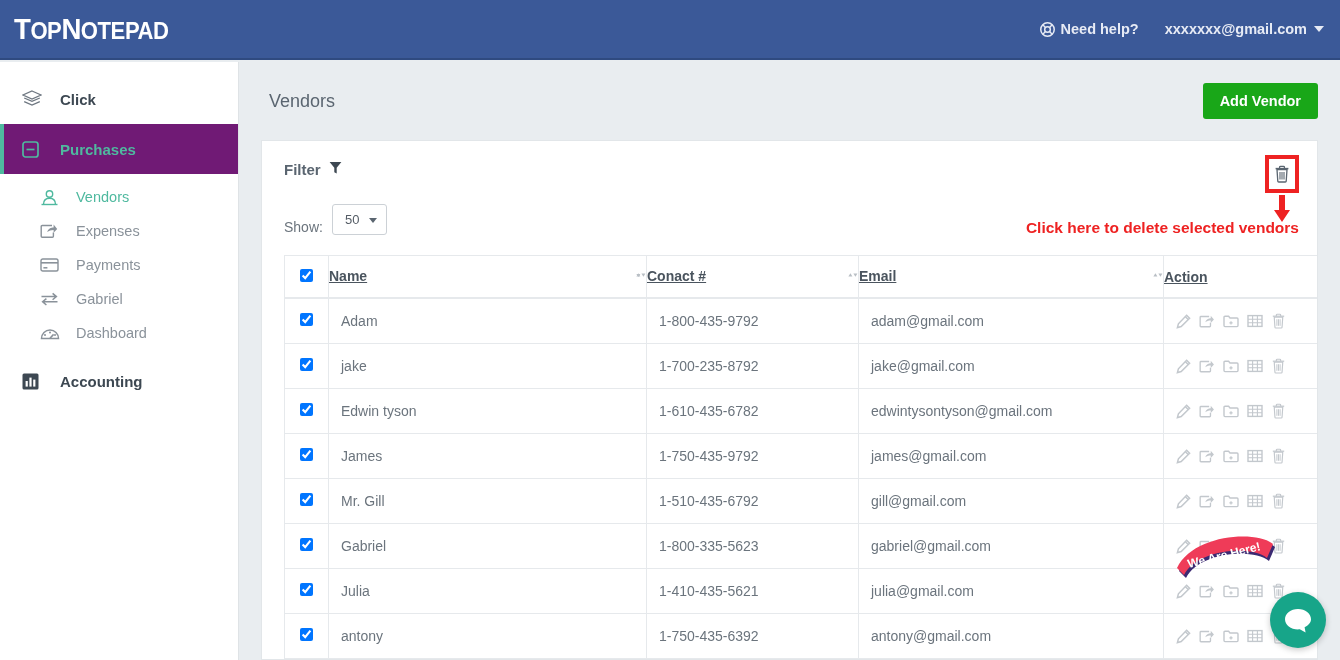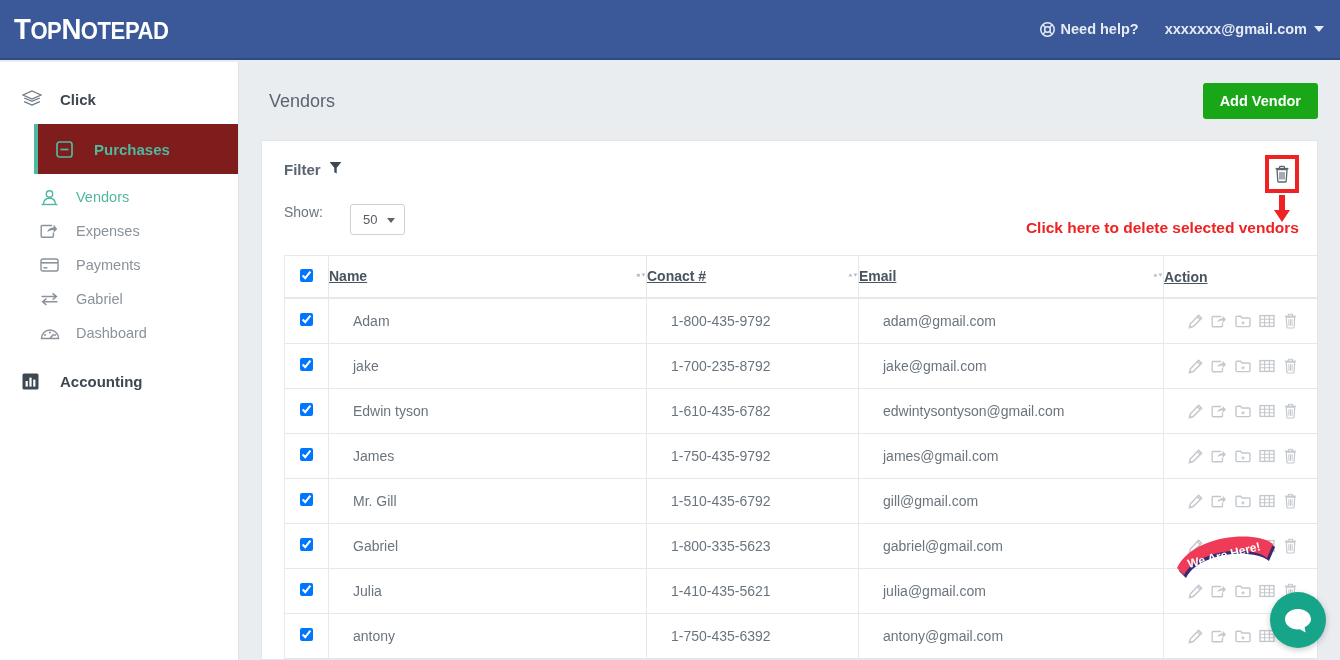--- a/index.html
+++ b/index.html
@@ -59,23 +59,22 @@
   }
   .nav-top {
     display: flex; align-items: center;
     height: 50px; padding-left: 22px;
     color: #3d4852; font-size: 15px; font-weight: bold;
     cursor: pointer; border-left: 4px solid transparent;
     padding-left: 18px;
   }
   .nav-top.active {
     color: #4fb99f;
-    background: #7f1d1d;
+    background: #701a75;
     border-left: 4px solid #4fb99f;
-    margin-left: 34px;
   }
   .nav-top .ic { width: 26px; display:flex; align-items:center; justify-content:flex-start; margin-right: 12px; }
   .nav-sub {
     display: flex; align-items: center;
     height: 34px; padding-left: 40px;
     color: #8a929a; font-size: 14.5px;
     cursor: pointer;
   }
   .nav-sub.active { color: #4fb99f; }
   .nav-sub .ic { width: 28px; display:flex; align-items:center; margin-right: 8px; }
@@ -106,21 +105,21 @@
     margin: 0 22px 0 22px;
     background: #fff;
     border: 1px solid #e2e6e9;
     height: 520px;
     position: relative;
     overflow: hidden;
   }
   .card-top { padding: 20px 22px 0 22px; position: relative; }
   .filter-row { display: flex; align-items: center; font-size: 15px; font-weight: bold; color: #5a6570; }
   .filter-row .funnel { margin-left: 8px; }
-  .show-row { margin-top: 26px; display: flex; align-items: flex-start; gap: 27px; }
+  .show-row { margin-top: 26px; display: flex; align-items: flex-end; gap: 9px; }
   .show-lbl { font-size: 14px; color: #6b747d; }
   .show-sel {
     appearance: none; -webkit-appearance: none;
     border: 1px solid #ccd1d6; border-radius: 3px;
     background: #fff;
     padding: 7px 26px 7px 12px;
     font-size: 13px; color: #555d66;
     font-family: "Liberation Sans", sans-serif;
     cursor: pointer;
   }
@@ -159,21 +158,21 @@
     padding: 12px 0; vertical-align: middle;
     border-top: 1px solid #e6e9ec;
     border-bottom: 2px solid #e6e9ec;
     background: #fff;
     text-decoration: underline;
   }
   thead th.c-chk { width: 44px; text-align: center; padding-left: 0; padding-right: 0; }
   th .sortbox { float: right; }
   tbody td {
     font-size: 14px; color: #6b747d;
-    padding: 14px 24px;
+    padding: 14px 12px;
     height: 44px;
   }
   tbody td.c-chk { text-align: center; padding-left: 0; padding-right: 0; }
   .col-name { width: 318px; }
   .col-phone { width: 212px; }
   .col-email { width: 305px; }
   .col-action { width: 156px; }
   .acts { display: flex; align-items: center; gap: 8px; }
   .acts span { cursor: pointer; display: inline-flex; }
   input[type=checkbox] { width: 13px; height: 13px; margin: 0; cursor: pointer; }

